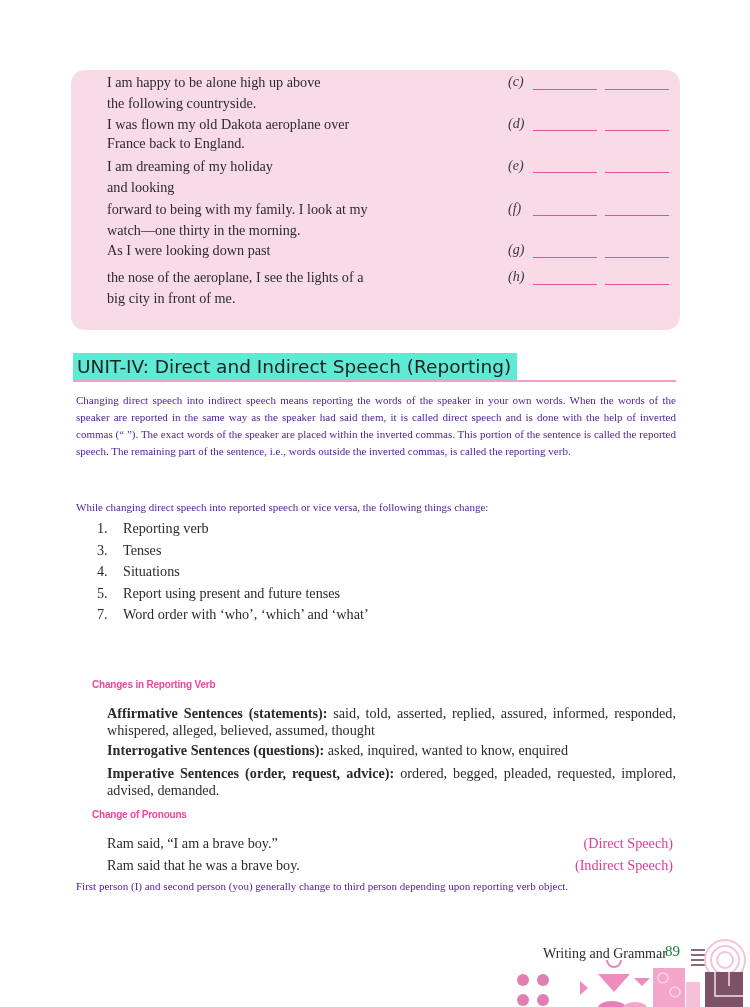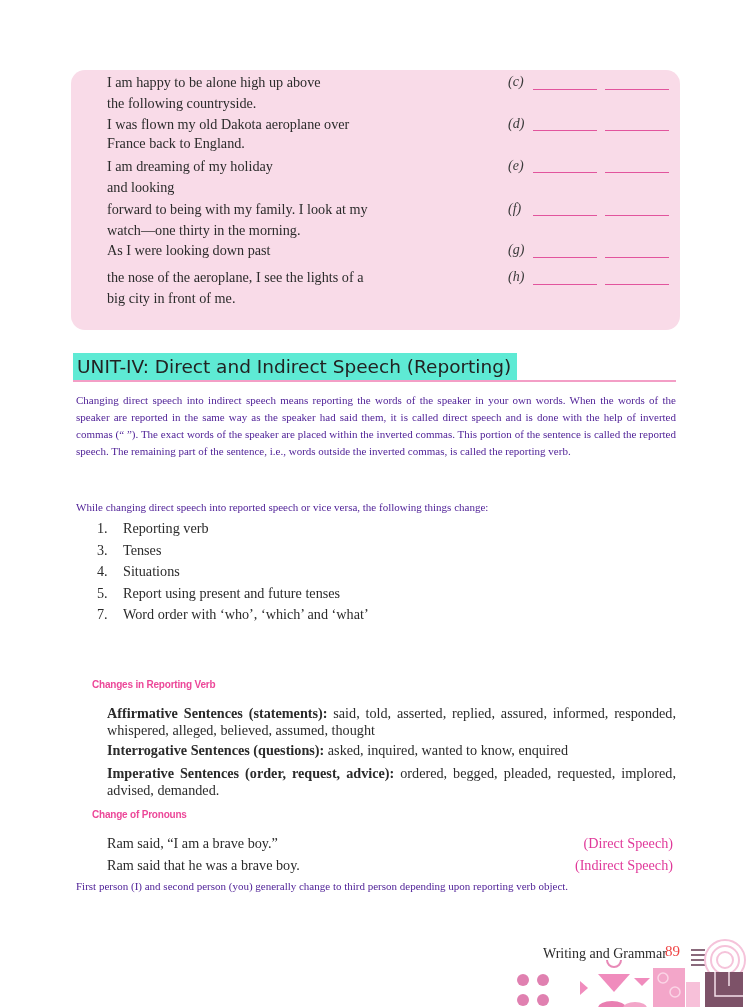--- a/index.html
+++ b/index.html
@@ -51,21 +51,21 @@
     .indent-para b { font-weight: bold; }
     .example-line {
       position: absolute; left: 107px; width: 566px; font-size: 14.2px; line-height: 18px;
       color: #2b2b2b;
     }
     .example-line .tag { position: absolute; right: 0; top: 0; color: #e0399a; }
     .footer-text {
       position: absolute; left: 543px; top: 946px; font-size: 14px; color: #2b2b2b;
     }
     .footer-page {
-      position: absolute; left: 665px; top: 943px; font-size: 15px; color: #ef4444;
+      position: absolute; left: 665px; top: 943px; font-size: 15px; color: #15803d;
     }
     .deco { position: absolute; left: 500px; top: 930px; width: 250px; height: 77px; }
   </style>
 </head>
 <body>
 
 <div class="exercise-box">
   <div class="ex-line" style="top:3px">I am happy to be alone high up above</div>
   <div class="ex-line" style="top:24px">the following countryside.</div>
   <div class="ex-line" style="top:45px">I was flown my old Dakota aeroplane over</div>

